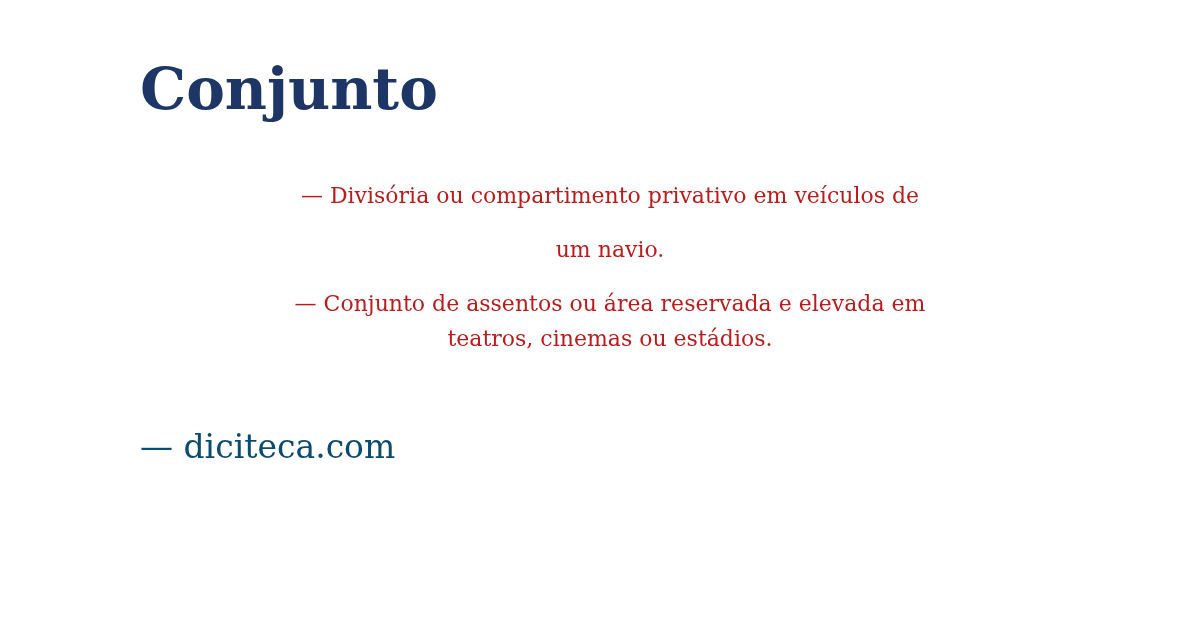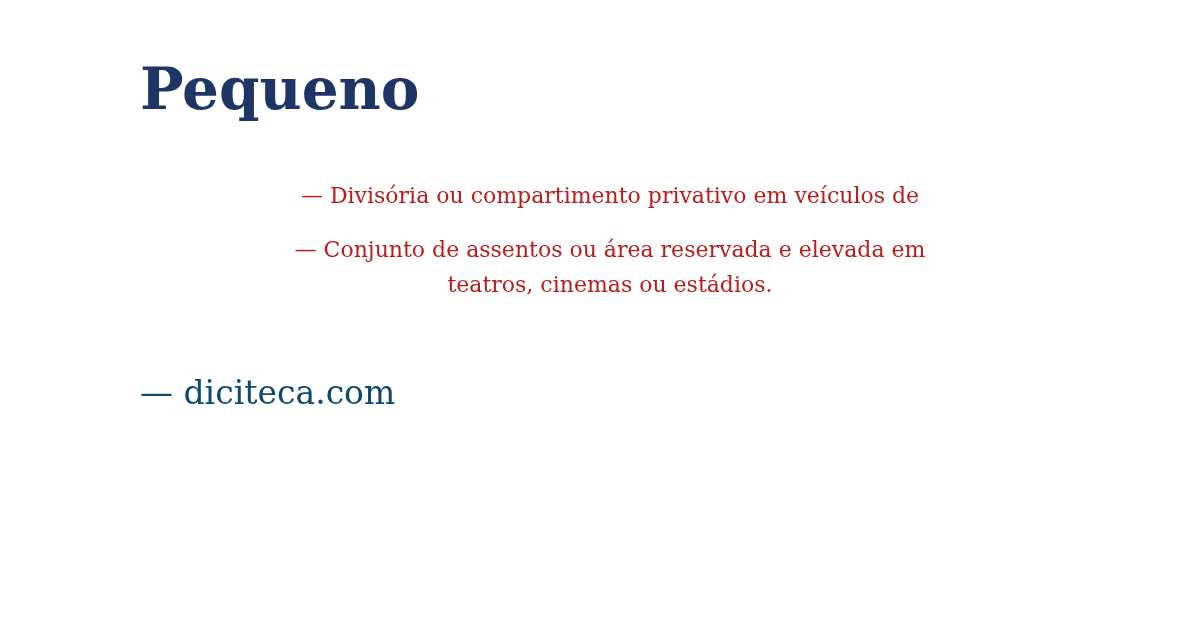--- a/index.html
+++ b/index.html
@@ -51,30 +51,31 @@
     font-size: 33px;
     line-height: 30px;
     color: #0c4a6e;
   }
 </style>
 </head>
 <body>
 
 <div class="card">
 
-  <h1 class="word">Pequeno</h1>
+  <h1 class="word">Conjunto</h1>
 
 
   <div class="definitions">
 
     <p class="definition">
       <span class="line">— Divisória ou compartimento privativo em veículos de</span>
     </p>
 
     <p class="definition">
+      <span class="line">um navio.</span>
     </p>
 
     <p class="definition">
       <span class="line">— Conjunto de assentos ou área reservada e elevada em</span>
       <span class="line">teatros, cinemas ou estádios.</span>
     </p>
 
   </div>
 
   <div class="footer">— diciteca.com</div>

